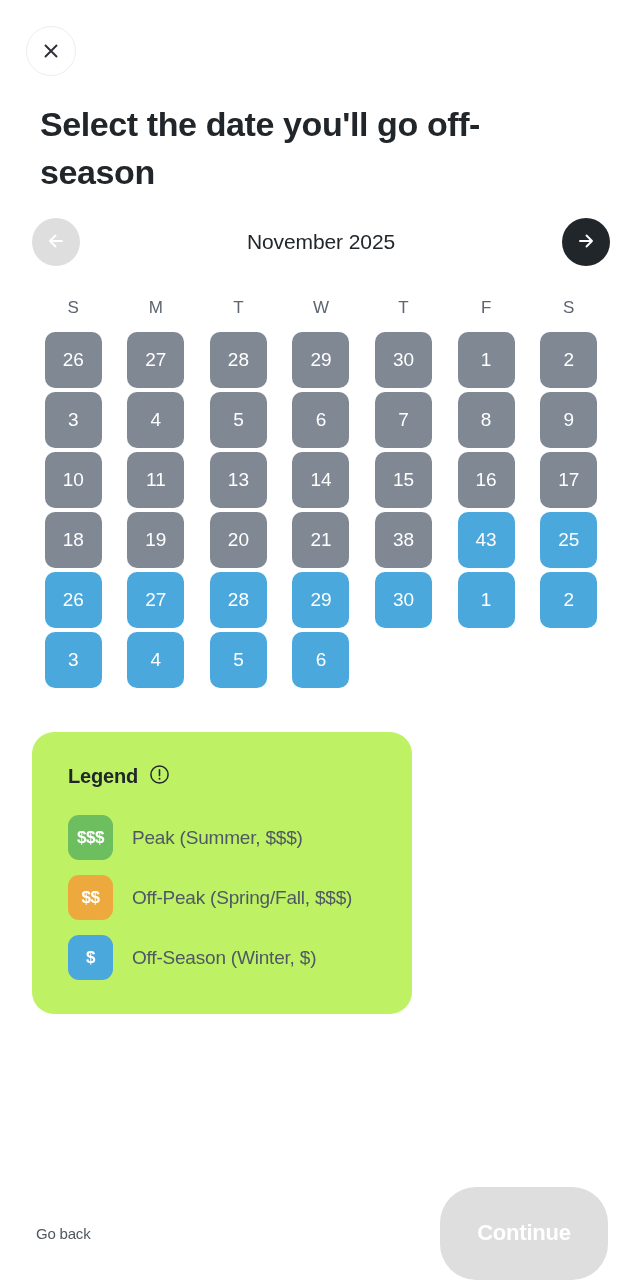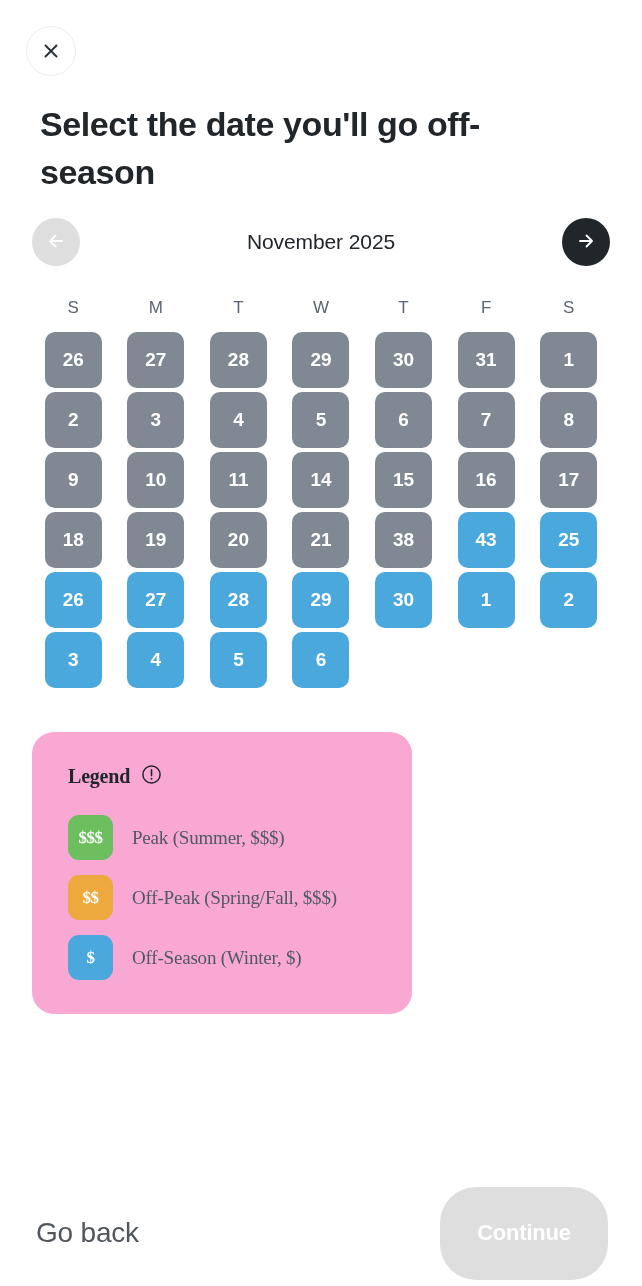--- a/index.html
+++ b/index.html
@@ -109,39 +109,38 @@
     justify-content: center;
   }
   .day-cell {
     width: 57px;
     height: 56px;
     border-radius: 10px;
     display: flex;
     align-items: center;
     justify-content: center;
     font-size: 19px;
-    font-weight: 700;
+    font-weight: 400;
     color: #ffffff;
     cursor: pointer;
     user-select: none;
   }
   .day-cell.gray { background: #808894; }
   .day-cell.blue { background: #4ba8dd; }
 
   
   #legend-card {
     position: absolute;
     left: 32px;
     top: 732px;
     width: 380px;
     height: 282px;
-    background: #f9a8d4;
+    background: #bef264;
     border-radius: 22px;
     padding: 32px 36px;
-    font-family: Liberation Serif, serif;
   }
   #legend-header {
     display: flex;
     align-items: center;
     gap: 11px;
     margin-bottom: 26px;
   }
   #legend-title {
     font-size: 20px;
     font-weight: 700;
@@ -185,21 +184,21 @@
     height: 106px;
     display: flex;
     align-items: center;
     justify-content: space-between;
     padding: 0 34px 0 36px;
   }
   #go-back-button {
     background: none;
     border: none;
     font-family: inherit;
-    font-size: 28px;
+    font-size: 15px;
     color: #51575d;
     cursor: pointer;
     letter-spacing: -0.2px;
     padding: 0;
   }
   #continue-button {
     width: 168px;
     height: 93px;
     border-radius: 36px;
     border: none;
@@ -265,23 +264,20 @@
       <div class="day-wrap">
         <div class="day-cell gray">28</div>
       </div>
       <div class="day-wrap">
         <div class="day-cell gray">29</div>
       </div>
       <div class="day-wrap">
         <div class="day-cell gray">30</div>
       </div>
       <div class="day-wrap">
-        <div class="day-cell gray">31</div>
-      </div>
-      <div class="day-wrap">
         <div class="day-cell gray">1</div>
       </div>
       <div class="day-wrap">
         <div class="day-cell gray">2</div>
       </div>
       <div class="day-wrap">
         <div class="day-cell gray">3</div>
       </div>
       <div class="day-wrap">
         <div class="day-cell gray">4</div>
@@ -299,20 +295,23 @@
         <div class="day-cell gray">8</div>
       </div>
       <div class="day-wrap">
         <div class="day-cell gray">9</div>
       </div>
       <div class="day-wrap">
         <div class="day-cell gray">10</div>
       </div>
       <div class="day-wrap">
         <div class="day-cell gray">11</div>
+      </div>
+      <div class="day-wrap">
+        <div class="day-cell gray">13</div>
       </div>
       <div class="day-wrap">
         <div class="day-cell gray">14</div>
       </div>
       <div class="day-wrap">
         <div class="day-cell gray">15</div>
       </div>
       <div class="day-wrap">
         <div class="day-cell gray">16</div>
       </div>

